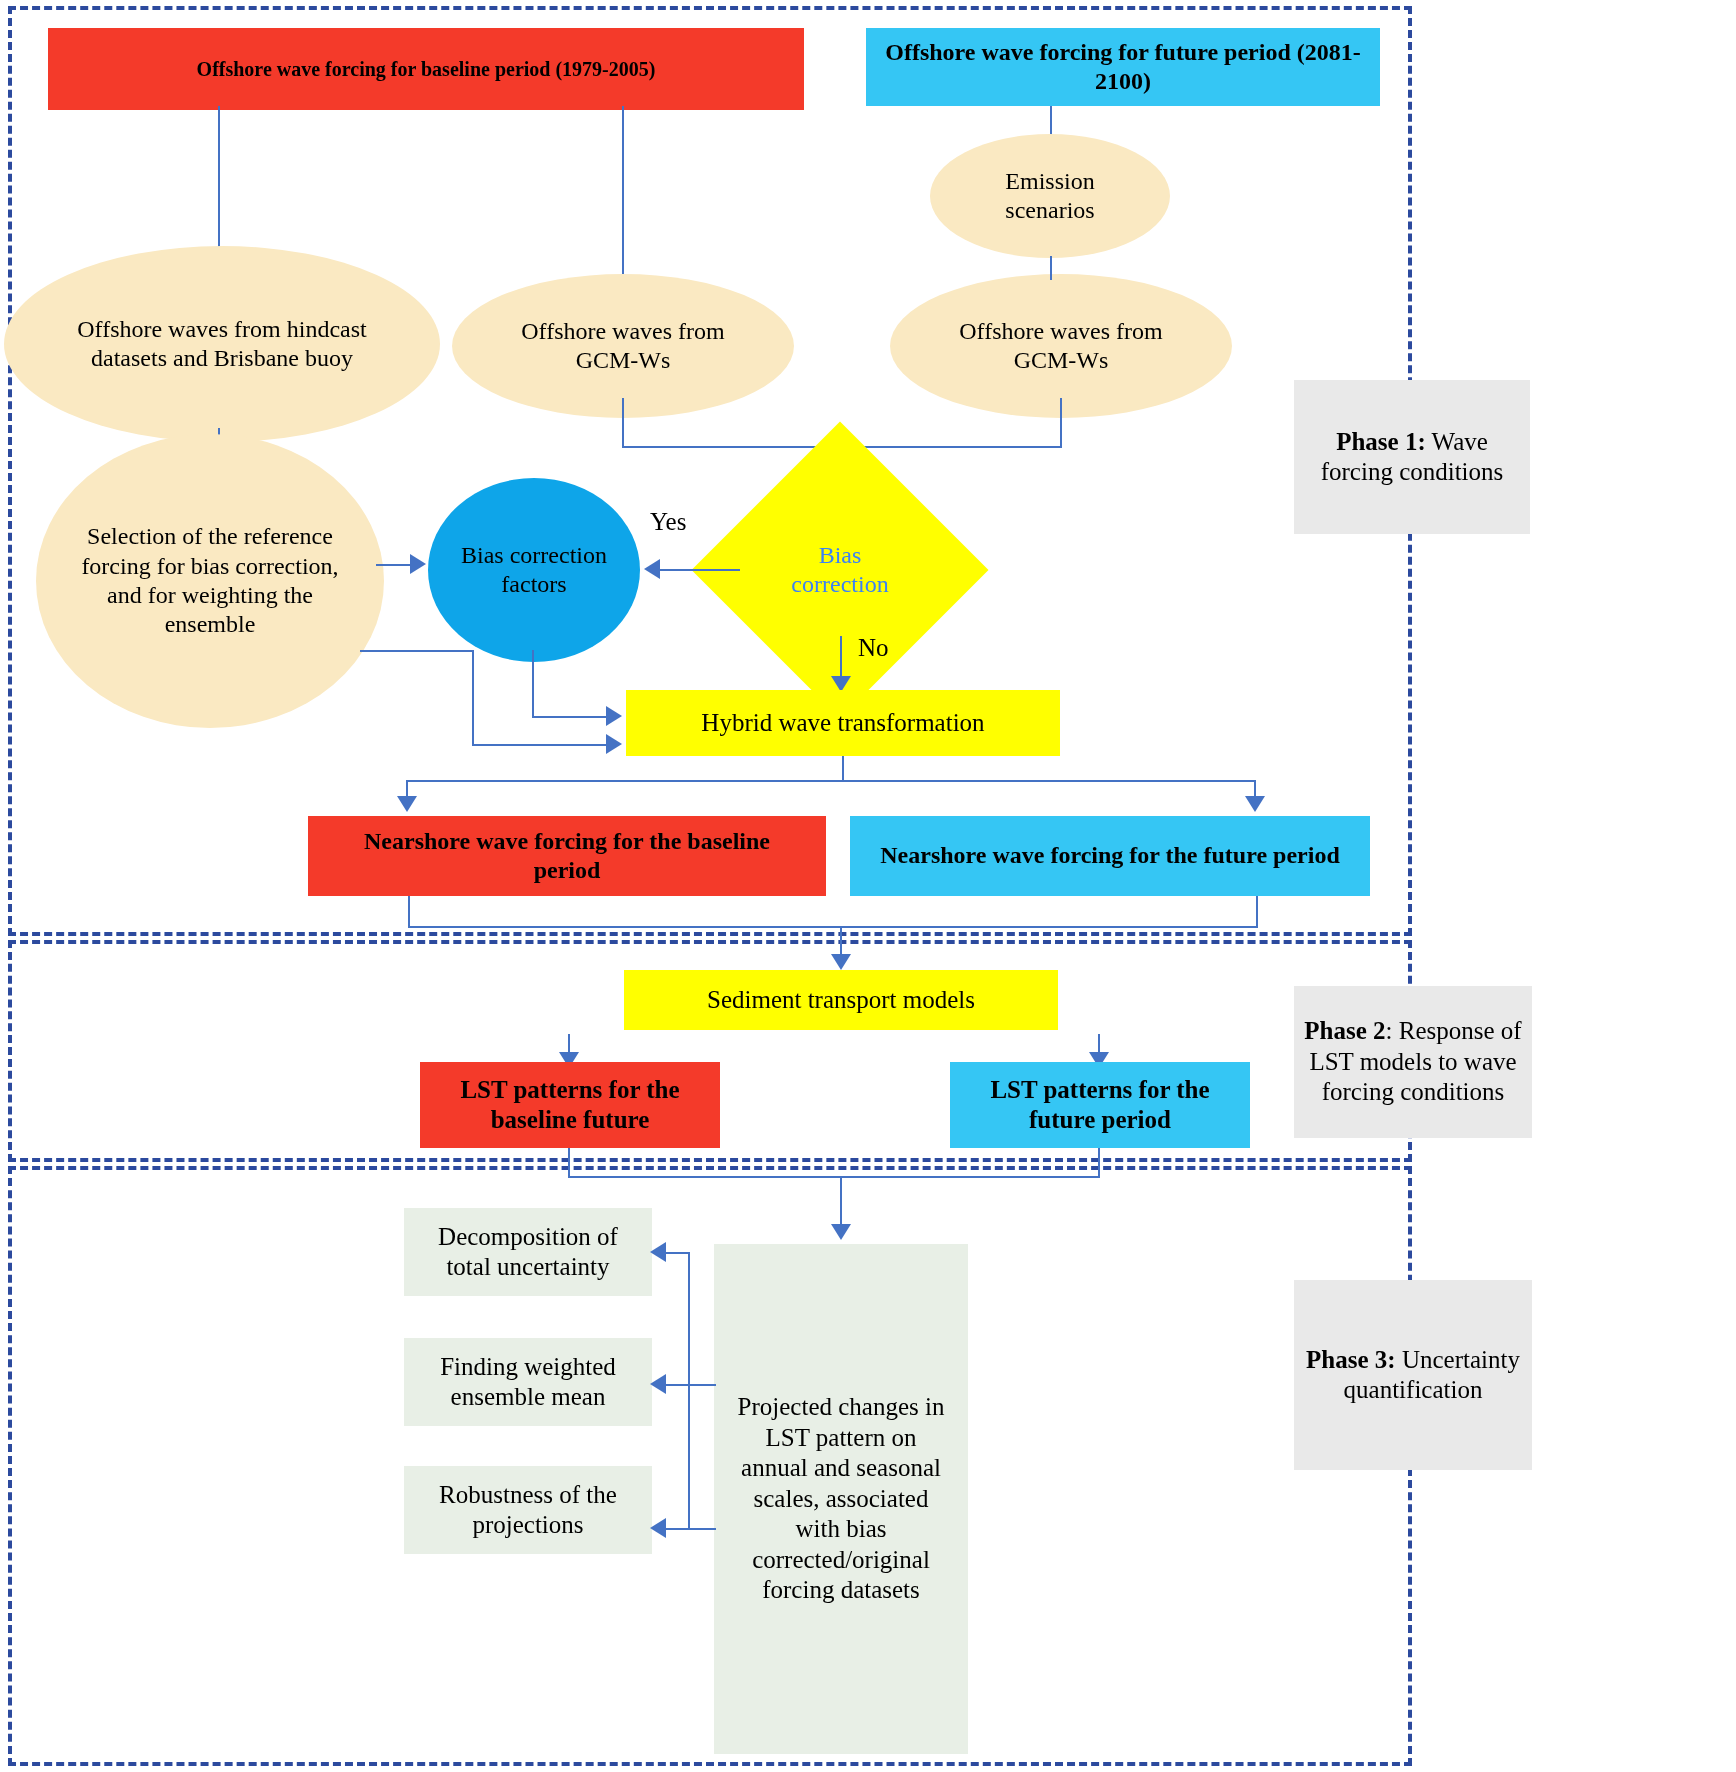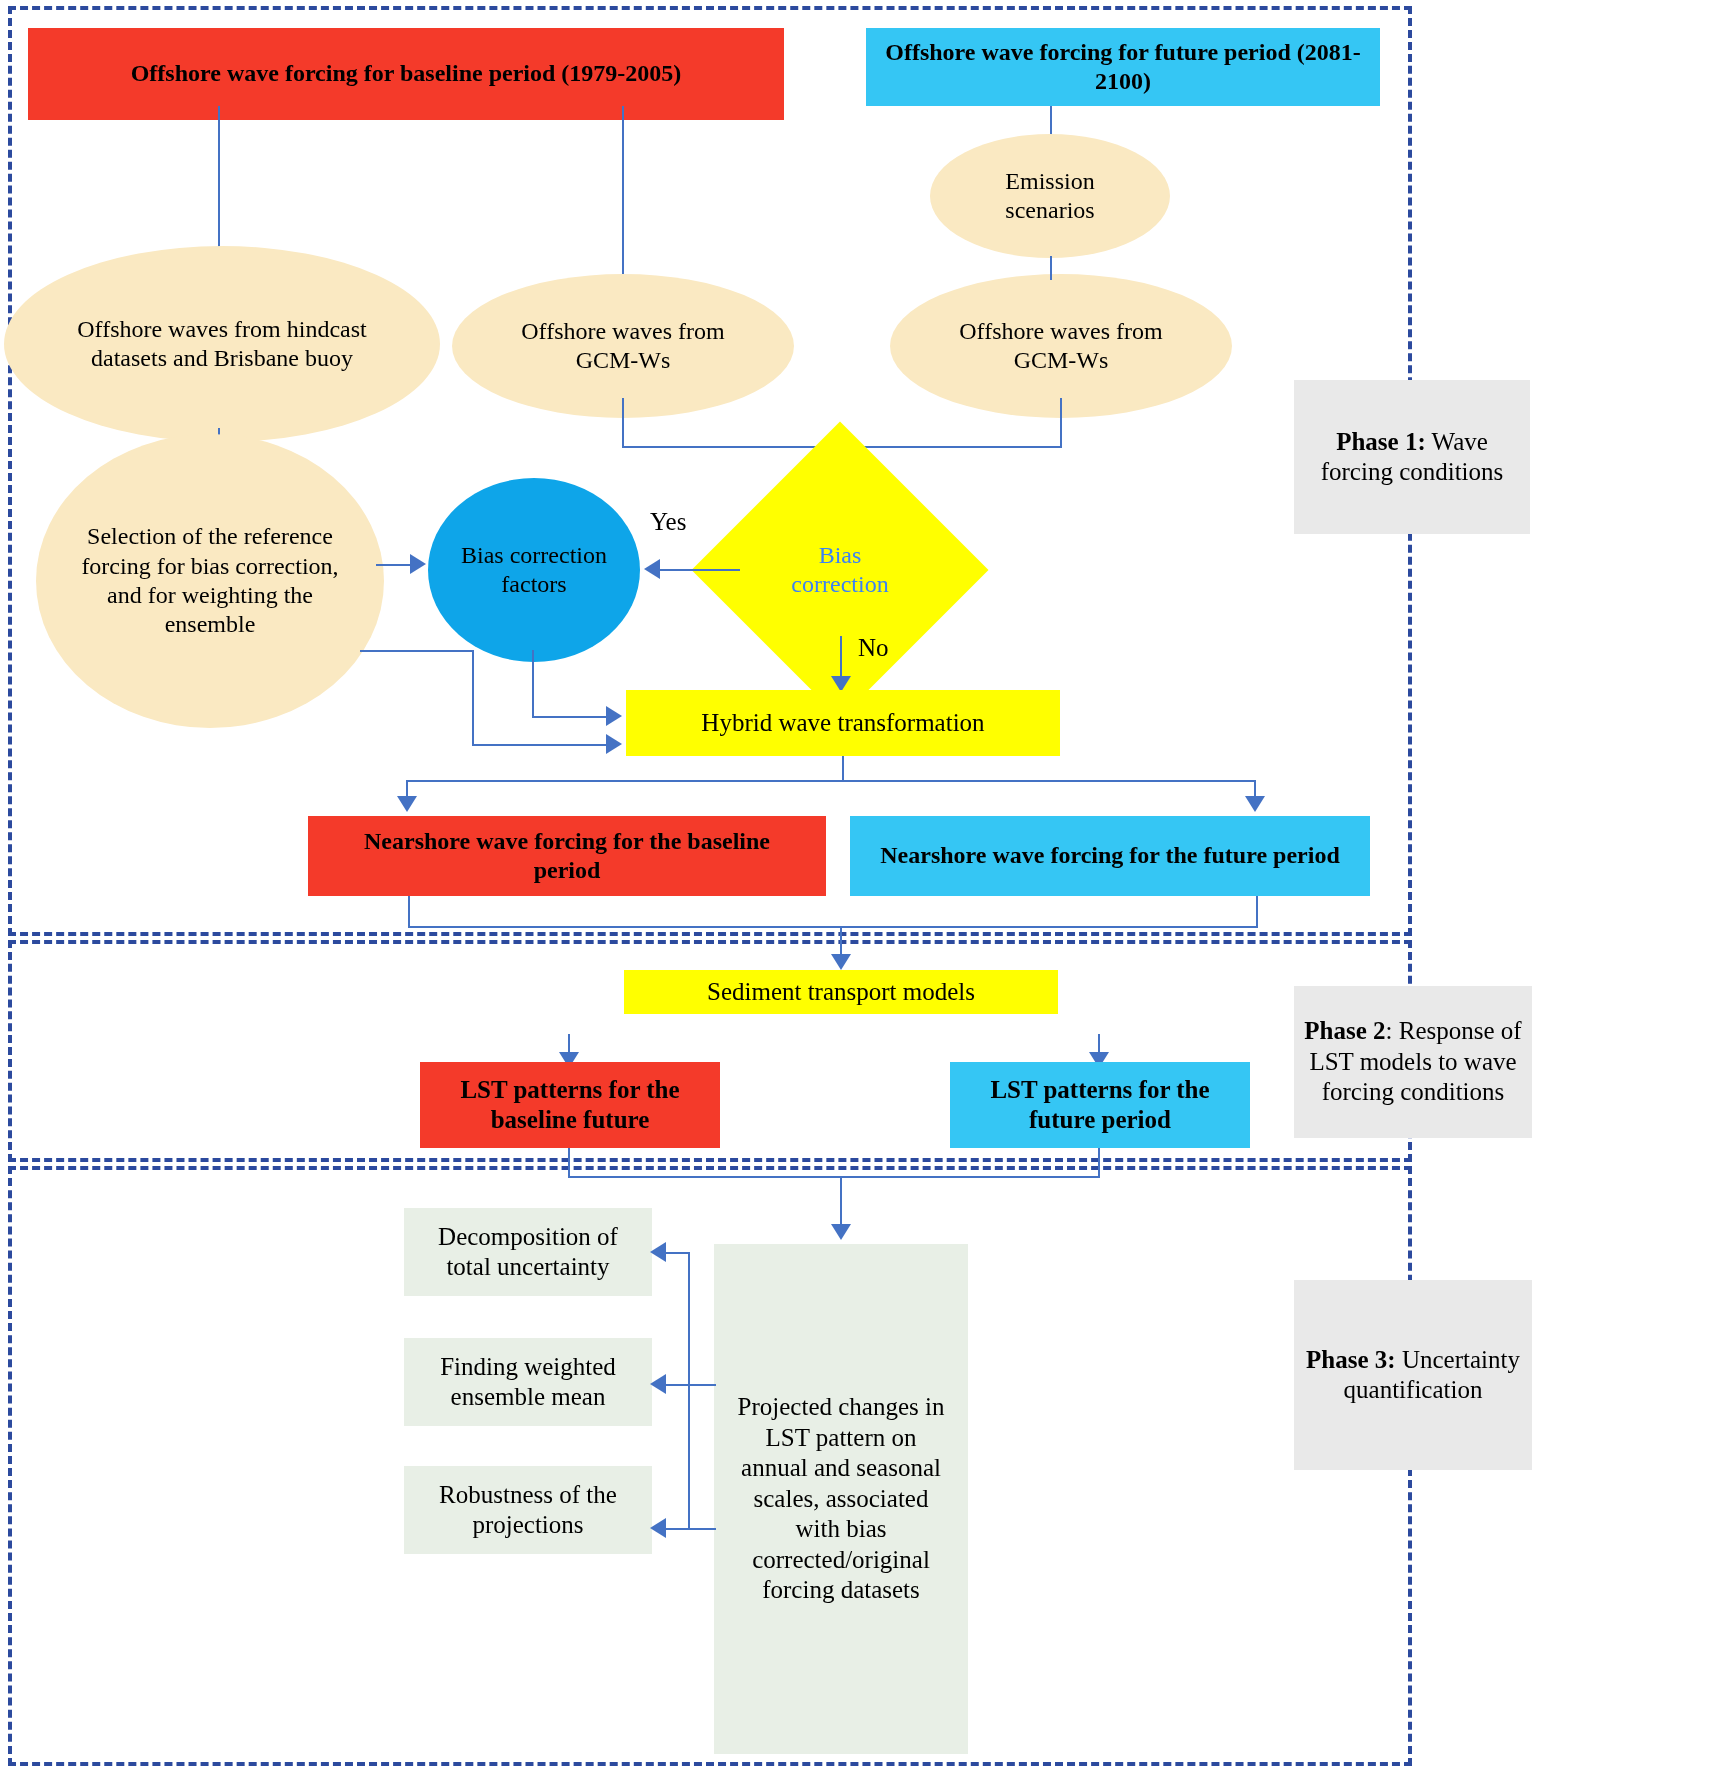--- a/index.html
+++ b/index.html
@@ -121,21 +121,21 @@
 </style>
 </head>
 <body>
 
 <div id="canvas">
 
   <div class="phase-frame" style="left:8px; top:6px; width:1404px; height:930px;"></div>
   <div class="phase-frame" style="left:8px; top:940px; width:1404px; height:222px;"></div>
   <div class="phase-frame" style="left:8px; top:1166px; width:1404px; height:600px;"></div>
 
-  <div class="node rect-red" style="left:28px; top:28px; width:756px; height:92px; font-size:24px; padding:0 16px;">
+  <div class="node rect-red" style="left:48px; top:28px; width:756px; height:82px; font-size:20px; padding:0 16px;">
     <span>Offshore wave forcing for baseline period (1979-2005)</span>
   </div>
 
   <div class="node rect-cyan" style="left:866px; top:28px; width:514px; height:78px; font-size:24px; padding:0 16px;">
     <span>Offshore wave forcing for future period (2081-2100)</span>
   </div>
 
   <div class="conn conn-v" style="left:218px; top:106px; height:216px;"></div>
   <div class="conn conn-v" style="left:622px; top:106px; height:208px;"></div>
   <div class="conn conn-v" style="left:1050px; top:106px; height:42px;"></div>
@@ -229,21 +229,21 @@
   <div class="conn conn-h" style="left:408px; top:926px; width:848px;"></div>
   <div class="conn conn-v" style="left:840px; top:926px; height:34px;"></div>
   <div class="arrow arr-down" style="left:831px; top:954px;"></div>
 
   <div class="node phase-label" style="left:1294px; top:380px; width:236px; height:154px; font-size:25px; padding:0 12px;">
     <span>
       <b>Phase 1:</b><span> Wave forcing conditions</span>
     </span>
   </div>
 
-  <div class="node rect-yellow" style="left:624px; top:970px; width:434px; height:44px; font-size:25px; padding:0 12px;">
+  <div class="node rect-yellow" style="left:624px; top:970px; width:434px; height:60px; font-size:25px; padding:0 12px;">
     <span>Sediment transport models</span>
   </div>
 
   <div class="conn conn-v" style="left:568px; top:1034px; height:24px;"></div>
   <div class="arrow arr-down" style="left:559px; top:1052px;"></div>
   <div class="conn conn-v" style="left:1098px; top:1034px; height:24px;"></div>
   <div class="arrow arr-down" style="left:1089px; top:1052px;"></div>
 
   <div class="node rect-red" style="left:420px; top:1062px; width:300px; height:86px; font-size:25px; padding:0 16px;">
     <span>LST patterns for the baseline future</span>

